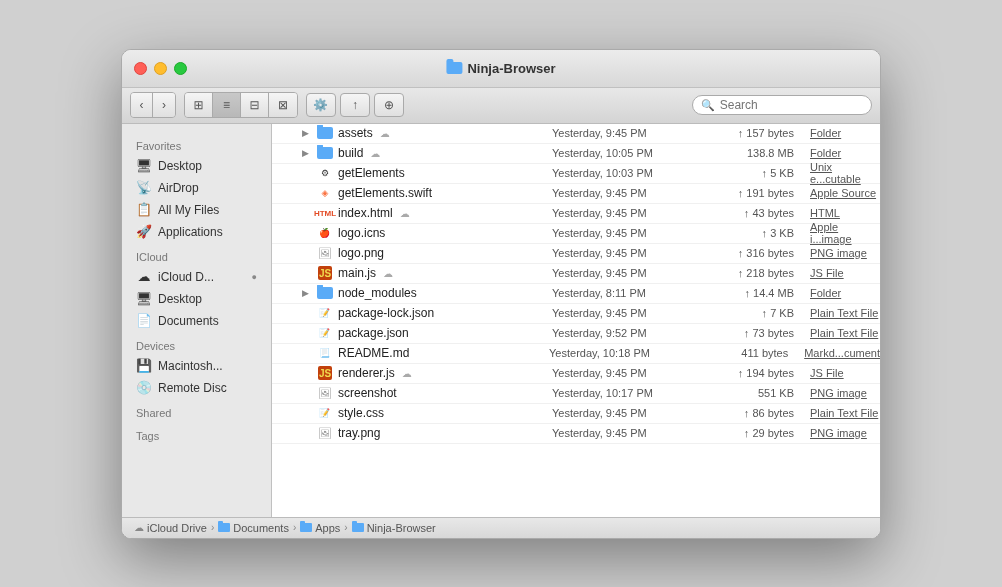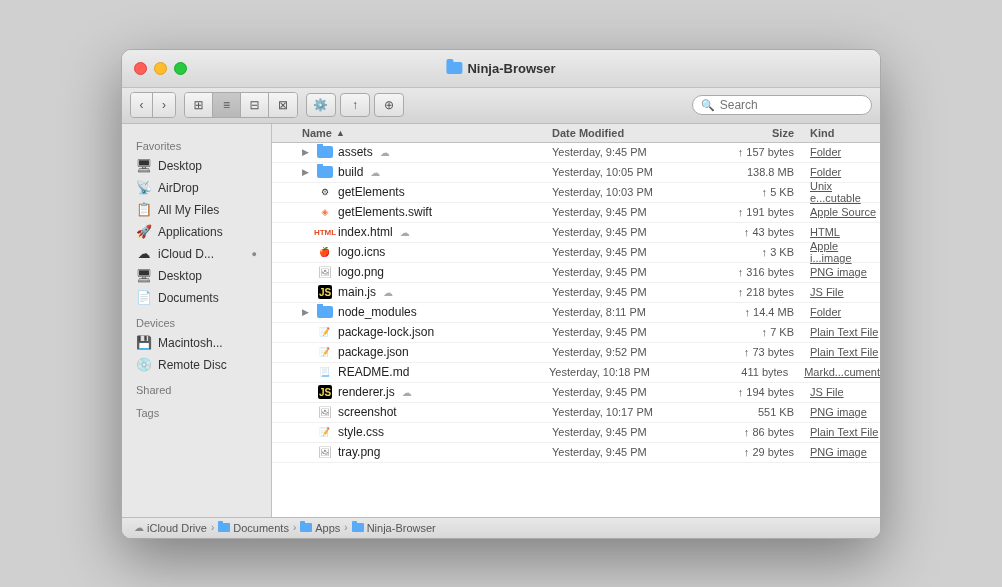--- a/index.html
+++ b/index.html
@@ -311,21 +311,21 @@
       top: -2px;
       left: 0;
       width: 5px;
       height: 2px;
       background: #5aabf7;
       border-radius: 1px 1px 0 0;
     }
     .breadcrumb-sep { color: #888; font-size: 10px; }
     .status-text { color: #666; font-size: 11px; }
     
-    .icon-js { color: #f0db4f; font-size: 10px; font-weight: bold; background: #000000; width: 14px; height: 14px; display: flex; align-items: center; justify-content: center; border-radius: 2px; }
+    .icon-js { color: #f0db4f; font-size: 10px; font-weight: bold; background: #c2410c; width: 14px; height: 14px; display: flex; align-items: center; justify-content: center; border-radius: 2px; }
     .icon-html { color: #e34c26; font-size: 8px; font-weight: bold; }
     .icon-img { color: #888; font-size: 11px; }
     .icon-txt { color: #777; font-size: 9px; }
     .icon-md { color: #555; font-size: 9px; }
     .icon-exec { color: #333; font-size: 9px; }
     .icon-swift { color: #fa7343; font-size: 9px; }
     .icon-icns { color: #5aabf7; font-size: 9px; }
   </style>
 </head>
 <body>
@@ -379,20 +379,21 @@
       </div>
       <div class="sidebar-item">
         <span class="sidebar-icon">📋</span>
         <span>All My Files</span>
       </div>
       <div class="sidebar-item">
         <span class="sidebar-icon">🚀</span>
         <span>Applications</span>
       </div>
 
+      <div class="sidebar-section-header">iCloud</div>
       <div class="sidebar-item">
         <span class="sidebar-icon">☁</span>
         <span>iCloud D...</span>
         <span style="font-size:9px; color:#888; margin-left:auto;">●</span>
       </div>
       <div class="sidebar-item">
         <span class="sidebar-icon">🖥</span>
         <span>Desktop</span>
       </div>
       <div class="sidebar-item">
@@ -408,35 +409,20 @@
       <div class="sidebar-item">
         <span class="sidebar-icon">💿</span>
         <span>Remote Disc</span>
       </div>
 
       <div class="sidebar-section-header">Shared</div>
       <div class="sidebar-section-header">Tags</div>
     </div>
 
     <div class="file-list-container">
-      <div class="column-headers">
-        <div class="col-name">
-          <span>Name</span>
-          <span style="font-size:9px;">▲</span>
-        </div>
-        <div class="col-date">
-          <span>Date Modified</span>
-        </div>
-        <div class="col-size">
-          <span>Size</span>
-        </div>
-        <div class="col-kind">
-          <span>Kind</span>
-        </div>
-      </div>
       <div class="file-rows" id="file-rows">
           <div class="file-row">
     <div class="col-name">
       <span class="expand-arrow">▶</span>
       <div class="file-icon">
                 <div class="folder-icon"></div>
               </div>
       <span>assets</span>
       <span class="cloud-icon">☁</span>
     </div>

